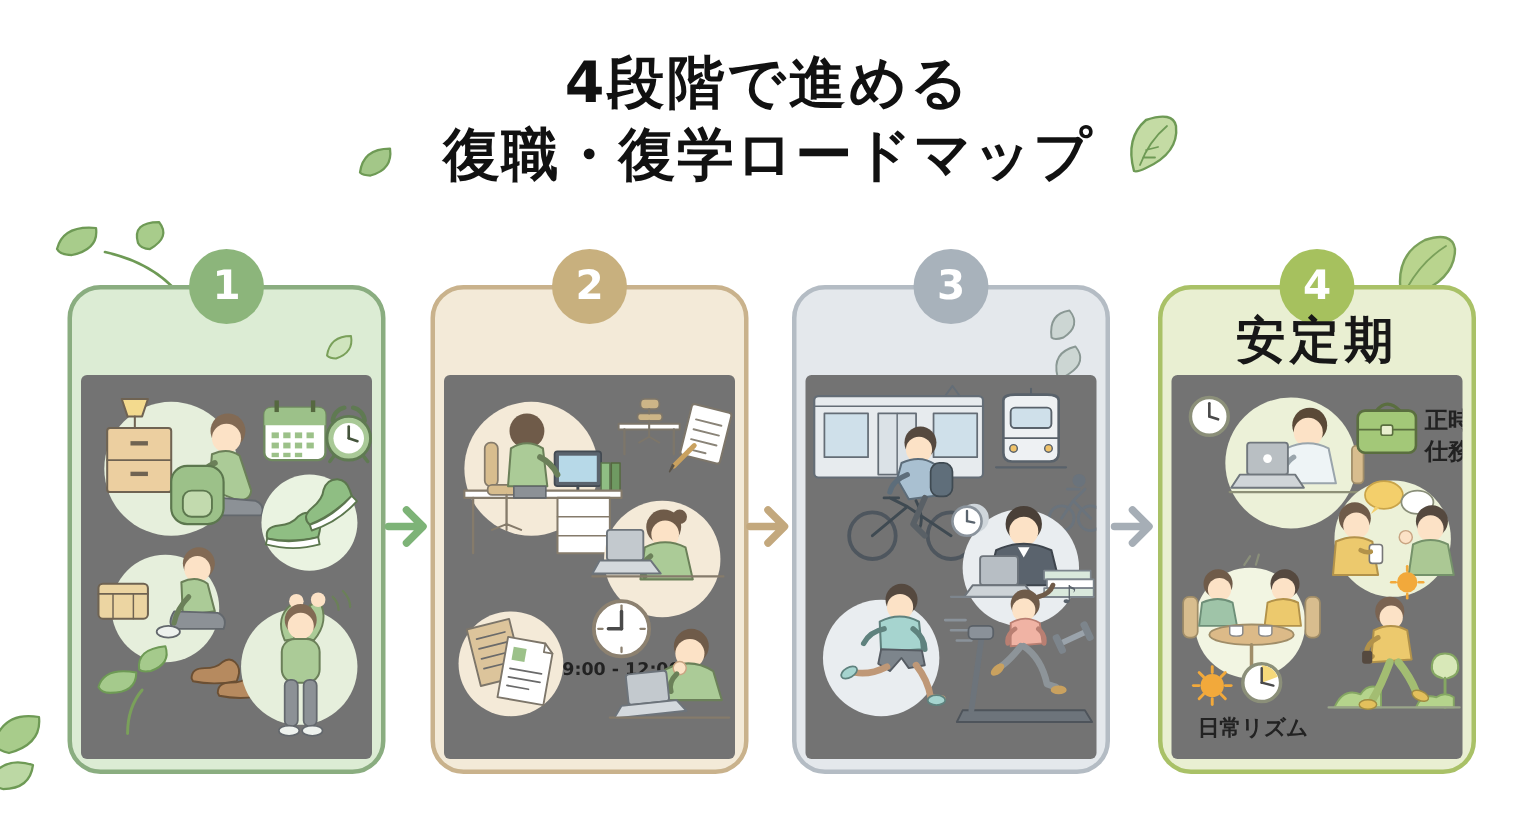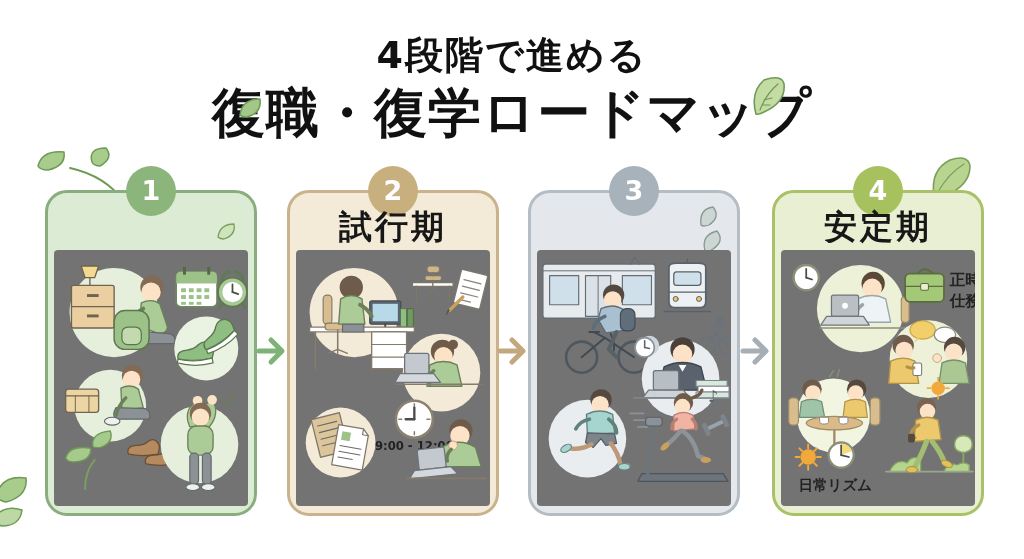--- a/index.html
+++ b/index.html
@@ -1,21 +1,21 @@
 <!DOCTYPE html>
 <html><head>
 <meta charset="utf-8">
 <style>
   html,body{margin:0;padding:0;background:#fff;}
   #canvas{position:relative;width:1024px;height:559px;background:#fff;overflow:hidden;
           font-family:"DejaVu Sans","Liberation Sans",sans-serif;color:#151515;}
   svg *{stroke-linecap:round;stroke-linejoin:round;}
   .title-line{position:absolute;left:0;width:100%;text-align:center;font-weight:bold;color:#111;}
   .t1{top:30px;font-size:38px;letter-spacing:2px;}
-  .t2{top:78px;font-size:53px;letter-spacing:1px;}
+  .t2{top:78px;font-size:38px;letter-spacing:1px;}
   .deco{position:absolute;}
   .card{position:absolute;top:190px;width:212px;height:326px;border-radius:22px;border:3px solid var(--acc);
         background:var(--hdr);box-sizing:border-box;}
   .card .badge{position:absolute;top:-27px;left:50%;margin-left:-25px;width:50px;height:50px;border-radius:50%;
         background:var(--bdg);color:#fff;font-weight:bold;font-size:27px;text-align:center;line-height:50px;}
   .card .label{position:absolute;top:12px;left:0;width:100%;text-align:center;font-size:33px;font-weight:bold;
         color:#171717;letter-spacing:3px;}
   .card .content{position:absolute;left:6px;right:6px;top:57px;bottom:7px;background:#737373;border-radius:4px;overflow:hidden;}
   .card .content svg{display:block;width:100%;height:100%;}
   .s1{--acc:#8aad80;--hdr:#dcecd4;--bdg:#8cb57b;left:45px;}
@@ -154,21 +154,20 @@
           <ellipse cx="143" cy="242" rx="7" ry="3.5" fill="#eef2ee" stroke="#63686d" stroke-width="1.1"></ellipse>
           <ellipse cx="159" cy="242" rx="7" ry="3.5" fill="#eef2ee" stroke="#63686d" stroke-width="1.1"></ellipse>
           <path d="M173 150 q4 4 4 9 M180 146 q5 5 5 11" fill="none" stroke="#6b8059" stroke-width="1.6"></path>
         </g>
       </svg>
     </div>
   </div>
 
   <div class="card s2">
     <div class="badge">2</div>
-    <div class="label">試行期</div>
     <div class="content">
       <svg viewBox="0 0 200 259">
         <g>
           <circle cx="60" cy="62" r="46" fill="#f4ead8"></circle>
           <rect x="76" y="50" width="32" height="24" rx="2" fill="#5a636d" stroke="#434a52" stroke-width="1.2"></rect>
           <rect x="79" y="53" width="26" height="18" fill="#b7d9e8"></rect>
           <line x1="92" y1="74" x2="92" y2="78" stroke="#434a52" stroke-width="2"></line>
           <rect x="108" y="58" width="6" height="19" fill="#8fbe83" stroke="#5c774e" stroke-width="1"></rect>
           <rect x="115" y="58" width="6" height="19" fill="#6f9a62" stroke="#55683f" stroke-width="1"></rect>
           <rect x="14" y="77" width="108" height="5" fill="#fff" stroke="#857b6b" stroke-width="1.4"></rect>

